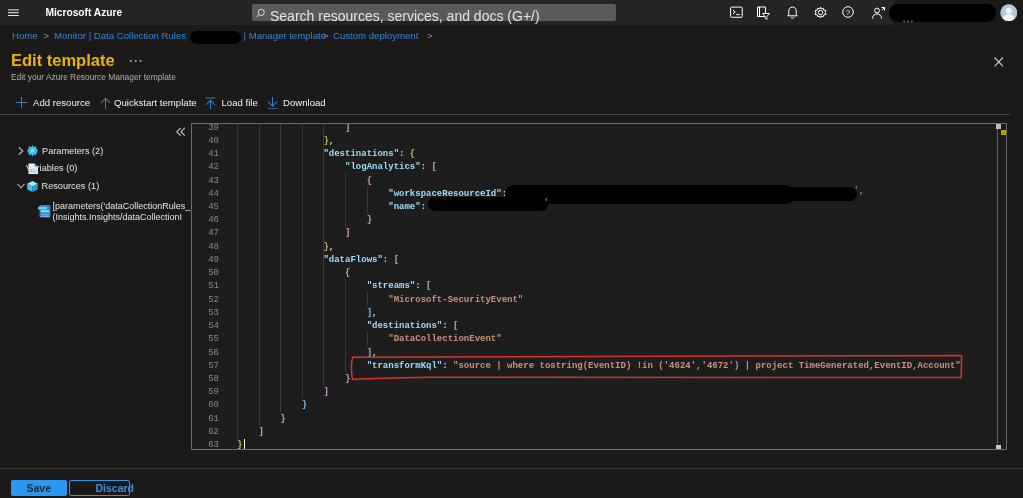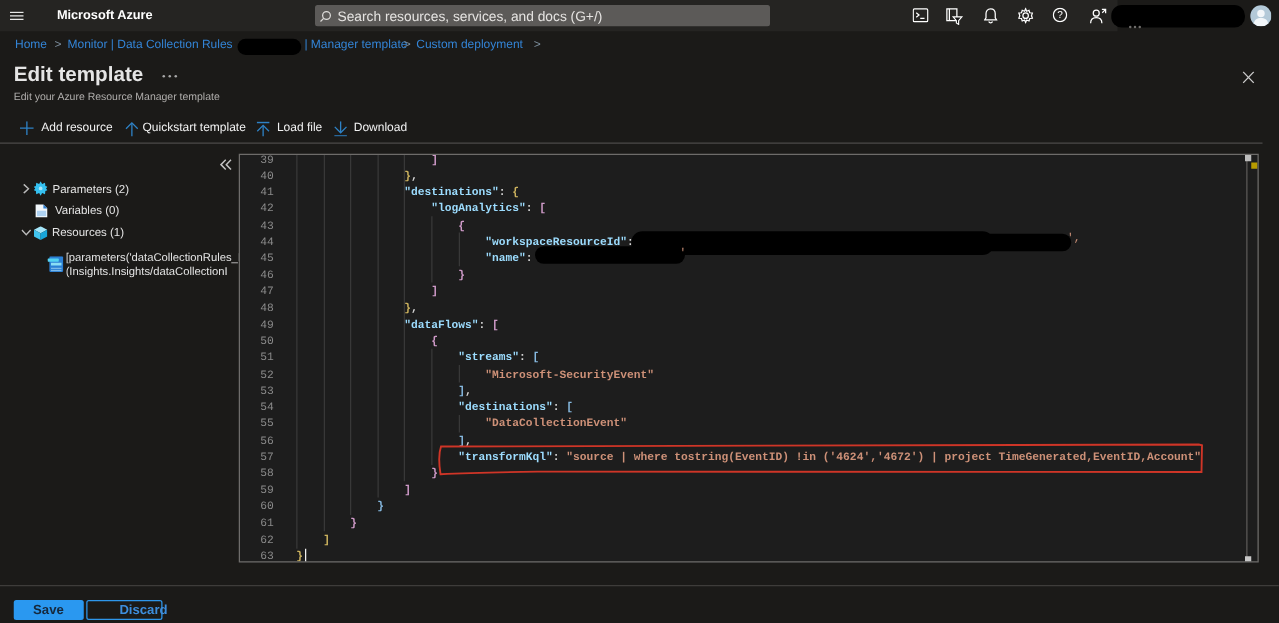--- a/index.html
+++ b/index.html
@@ -3,29 +3,29 @@
 <meta charset="utf-8">
 <style>
   * { margin:0; padding:0; box-sizing:border-box; }
   html,body { width:1023px; height:498px; overflow:hidden; background:#1b1a18;
     font-family:"Liberation Sans", sans-serif; }
   .abs { position:absolute; }
   
   #topbar { position:absolute; left:0; top:0; width:894px; height:25px; background:#252422; }
   #brand { position:absolute; left:45.5px; top:6.5px; font-size:10.2px; font-weight:bold; color:#fff; }
   #searchbox { position:absolute; left:251.5px; top:3.8px; width:364px; height:17.6px; background:#5c5a58; border-radius:2px; }
-  #searchtext { position:absolute; left:18.5px; top:4.2px; font-size:11px; color:#e6e4e2; }
+  #searchtext { position:absolute; left:18.5px; top:4.2px; font-size:14px; color:#e6e4e2; }
   #blackpill { position:absolute; left:889px; top:4px; width:107px; height:17.5px; background:#000; border-radius:8.5px; }
   
   #crumb { position:absolute; left:0; top:30px; width:1023px; height:16px; font-size:9.6px;padding-left:36px; }
   #crumb span.lnk { color:#3384d6; }
   #crumb span.sep { color:#7d8f9e; }
   #crumbblob { position:absolute; left:189.5px; top:30.5px; width:51px; height:13.5px; background:#000; border-radius:7px; }
   
-  #title { position:absolute; left:11px; top:51px; font-size:16.5px; font-weight:bold; color:#e5e5e5; }
+  #title { position:absolute; left:11px; top:51px; font-size:16.5px; font-weight:bold; color:#eab308; }
   #subtitle { position:absolute; left:11px; top:72px; font-size:8.4px; color:#b0aeac; }
   
   .tbi { position:absolute; top:96.5px; height:15px; font-size:9.6px; color:#f2f2f2; }
   #tooldiv { position:absolute; left:0; top:114px; width:1010px; height:1px; background:#4c4a48; }
   
   .treetxt { position:absolute; font-size:9.2px; color:#e4e4e4; white-space:nowrap; }
   
   #editor { position:absolute; left:190.5px; top:122.5px; width:816px; height:327.5px;
     border:1px solid #6e6c6a; background:#1d1d1d; overflow:hidden; }
   #linenums { position:absolute; left:0px; top:-1.95px; width:27.5px; text-align:right;
@@ -172,21 +172,21 @@
 <svg class="abs" style="left:27px;top:144.5px" width="11" height="12">
   <path d="M5.5 0 L6.7 2.2 L9 1.1 L9.3 3.7 L11 4.4 L9.8 5.75 L11 7.1 L9.3 7.8 L9 10.4 L6.7 9.3 L5.5 11.5 L4.3 9.3 L2 10.4 L1.7 7.8 L0 7.1 L1.2 5.75 L0 4.4 L1.7 3.7 L2 1.1 L4.3 2.2 Z" fill="#35c1f1"></path>
   <circle cx="5.5" cy="5.75" r="1.5" fill="#a5e4f9"></circle>
 </svg>
 <div class="treetxt" style="left:42px;top:145.5px">Parameters (2)</div>
 <svg class="abs" style="left:27.5px;top:162.5px" width="10.5" height="11.5">
   <path d="M0.5 0.5 h6.2 l3.3 3.3 v7.2 h-9.5 z" fill="#f2f7fb"></path>
   <path d="M6.7 0.5 l3.3 3.3 h-3.3 z" fill="#2f7fd0"></path>
   <rect x="1.6" y="5.6" width="7.3" height="4.3" fill="#aed2f2"></rect>
 </svg>
-<div class="treetxt" style="left:44px;top:162.5px">Variables (0)</div>
+<div class="treetxt" style="left:26px;top:162.5px">Variables (0)</div>
 <svg class="abs" style="left:16.5px;top:183px" width="8" height="6">
     <path d="M0.5 1 L4 4.8 L7.5 1" fill="none" stroke="#bbbbbb" stroke-width="1.1"></path>
   </svg>
 <svg class="abs" style="left:27px;top:180.5px" width="11" height="11">
   <path d="M5.5 0 L10.8 2.8 L5.5 5.6 L0.2 2.8 Z" fill="#a5e6fa"></path>
   <path d="M0.2 2.8 L5.5 5.6 L5.5 11 L0.2 8.2 Z" fill="#41c4ee"></path>
   <path d="M10.8 2.8 L5.5 5.6 L5.5 11 L10.8 8.2 Z" fill="#18a5d8"></path>
 </svg>
 <div class="treetxt" style="left:41.5px;top:180.5px">Resources (1)</div>
 <svg class="abs" style="left:38px;top:205px" width="13" height="13">

